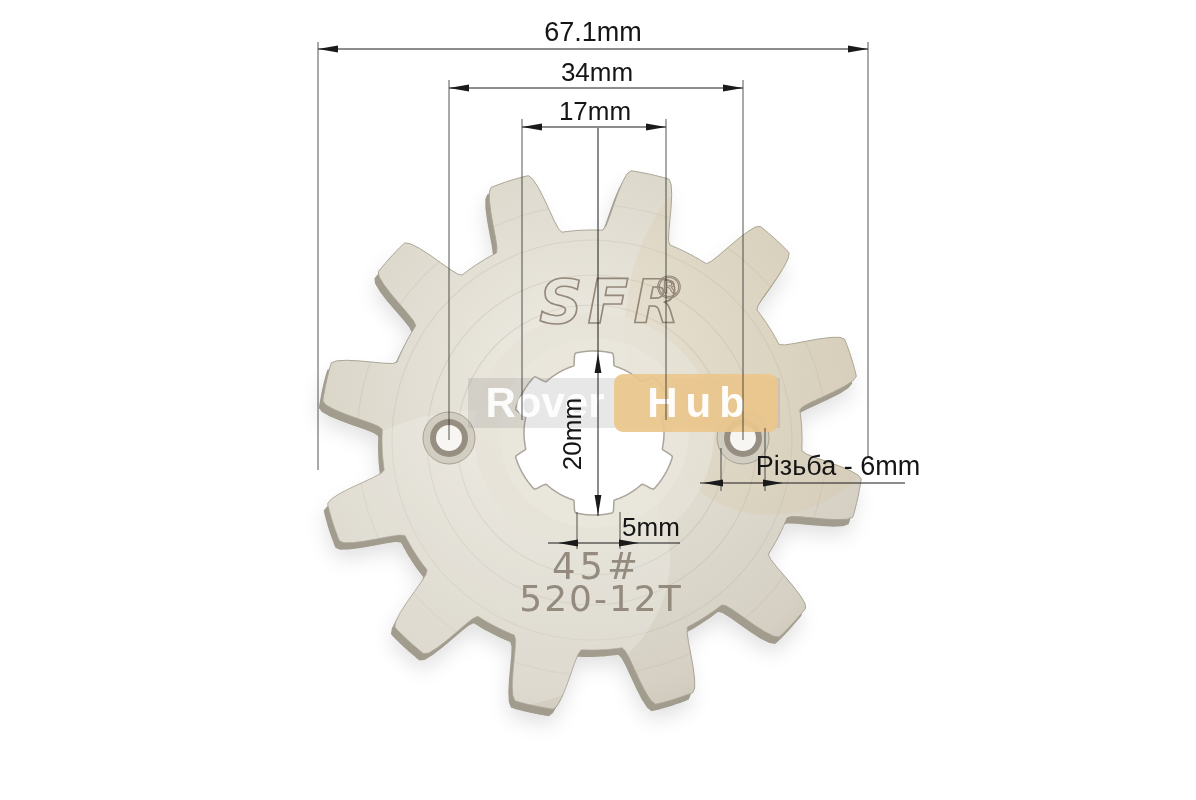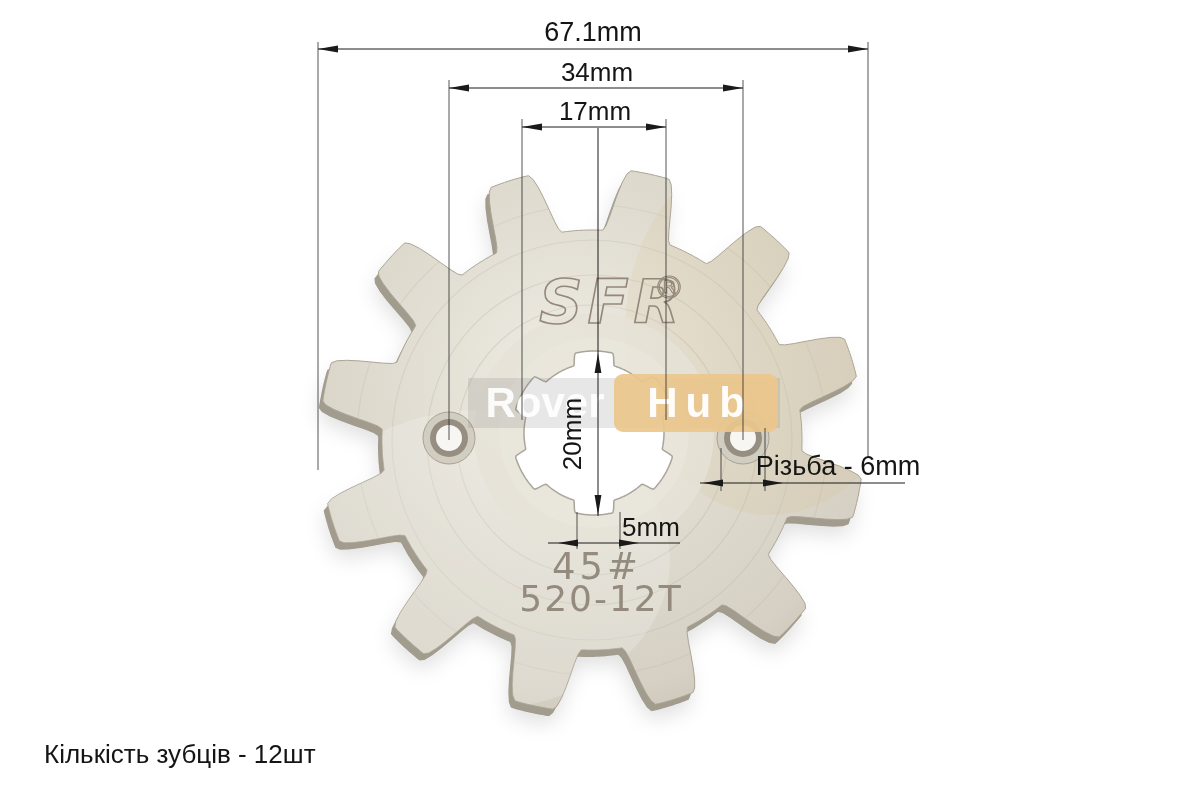--- a/index.html
+++ b/index.html
@@ -115,14 +115,13 @@
           <polygon points="598,353 601.4,373.0 594.6,373.0"></polygon>
           <polygon points="598,515 594.6,495.0 601.4,495.0"></polygon>
           <polygon points="558,543 578.0,539.6 578.0,546.4"></polygon>
           <polygon points="639,543 619.0,546.4 619.0,539.6"></polygon>
           <polygon points="703,483 723.0,479.6 723.0,486.4"></polygon>
           <polygon points="783,483 763.0,486.4 763.0,479.6"></polygon>
         </g>
     </g>
   </svg>
 
-  <div class="caption">Кількість зубців - 12шт</div>
 </div>
 
 </body></html>

